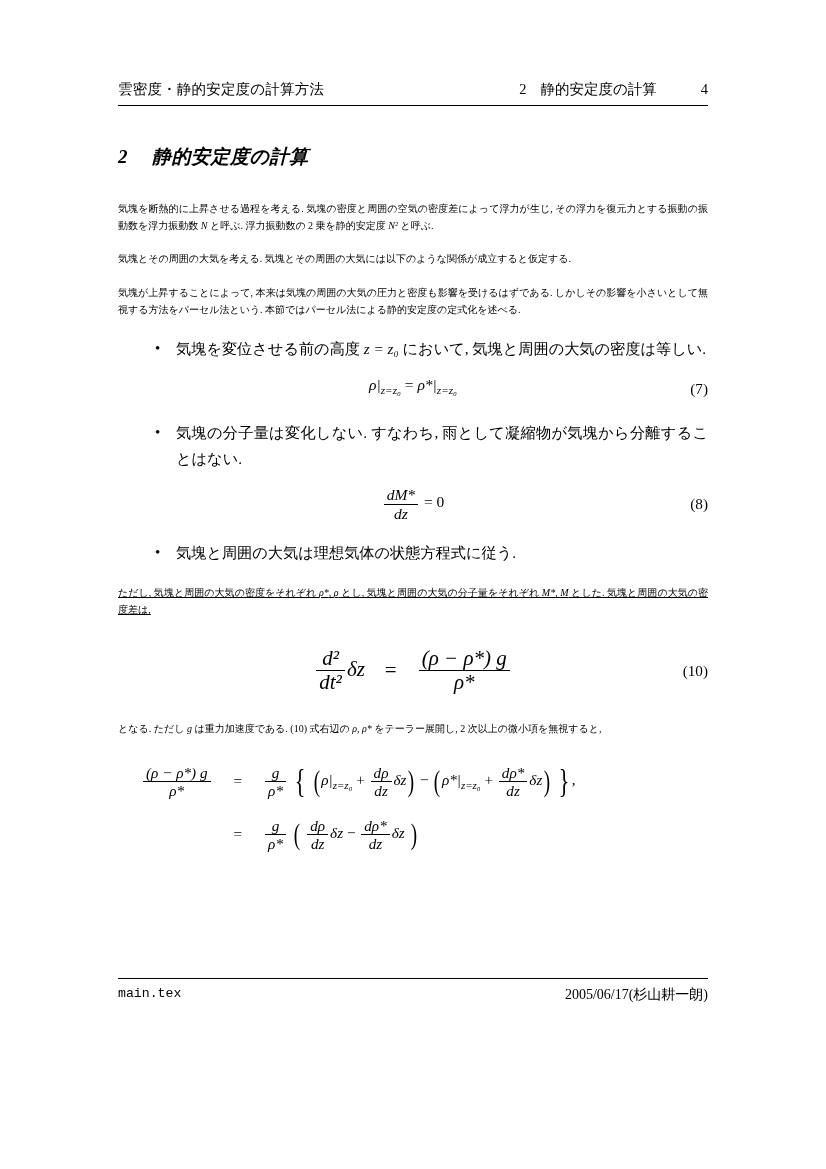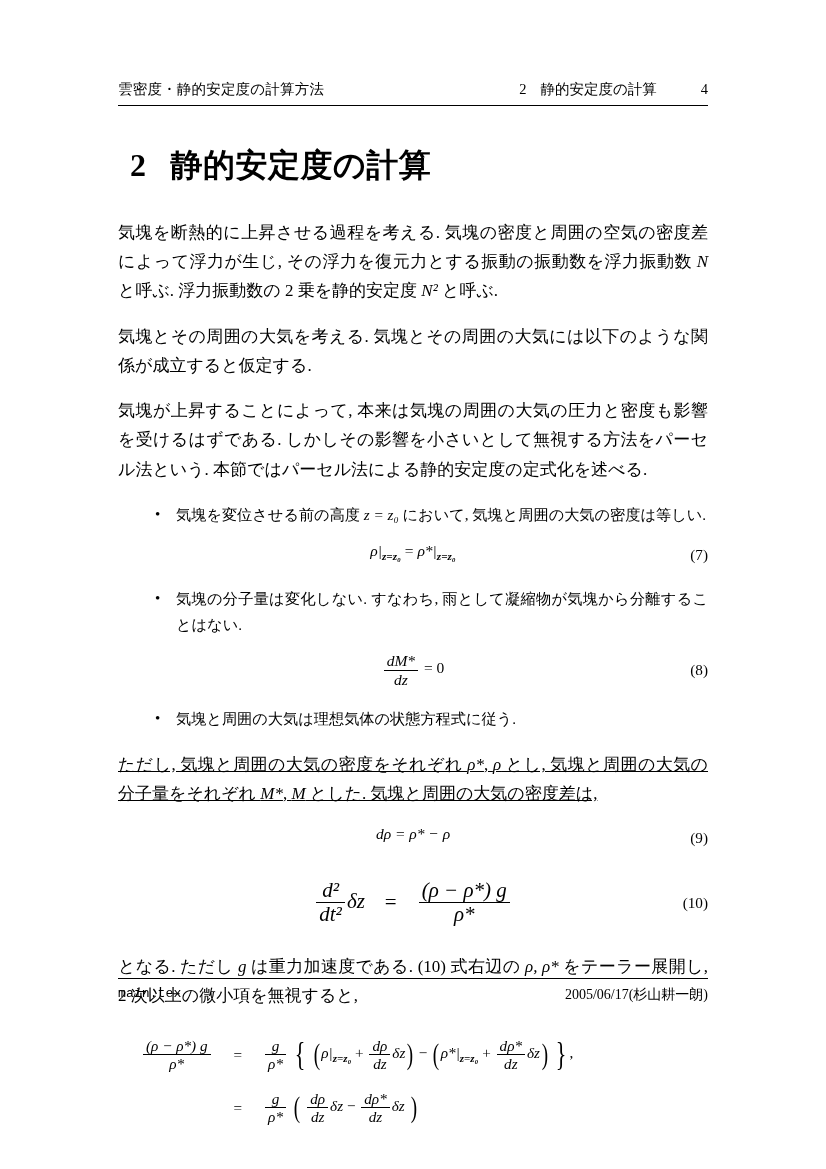--- a/index.html
+++ b/index.html
@@ -44,30 +44,31 @@
   .runhead .right {
     display: flex;
     align-items: baseline;
   }
   .runhead .sec-num { margin-right: 14px; }
   .runhead .sec-title { margin-right: 44px; }
   .runhead .pageno { font-weight: normal; }
 
   
   h1.section {
-    font-size: 32px;
+    font-size: 19px;
     font-weight: bold;
-    margin: 38px 0 30px 12px;
+    margin: 38px 0 30px 0;
     letter-spacing: 0.5px;
+    font-style: italic;
   }
   h1.section .num { margin-right: 24px; }
 
   
   p.body {
-    font-size: 17px;
+    font-size: 10px;
     line-height: 1.72;
     margin: 0 0 16px 0;
     text-align: justify;
     text-justify: inter-character;
   }
   .math { font-style: italic; font-family: "Liberation Serif", serif; }
 
   
   ul.items {
     list-style: none;
@@ -113,21 +114,21 @@
   
   .frac {
     display: inline-block;
     vertical-align: middle;
     text-align: center;
     margin: 0 2px;
     line-height: 1.12;
   }
   .frac .num { display: block; padding: 0 3px; }
   .frac .den { display: block; border-top: 1px solid #000; padding: 0 3px; }
-  .sub { font-size: 0.72em; vertical-align: sub; font-style: italic; font-weight: bold; }
+  .sub { font-size: 0.72em; vertical-align: sub; font-style: italic; }
 
   .bigparen {
     display: inline-block;
     font-size: 1.9em;
     font-style: normal;
     vertical-align: middle;
     line-height: 0.8;
     transform: scaleX(0.66);
   }
   .bigbrace {
@@ -246,24 +247,20 @@
     <ul class="items">
       <li>
         <span>気塊と周囲の大気は理想気体の状態方程式に従う.</span>
       </li>
     </ul>
 
     <p class="body" style="margin-top:18px;text-decoration:underline;">
       <span>ただし, 気塊と周囲の大気の密度をそれぞれ </span><span class="math">ρ*</span><span>, </span><span class="math">ρ</span><span> とし, 気塊と周囲の大気の分子量をそれぞれ </span><span class="math">M*</span><span>, </span><span class="math">M</span><span> とした. 気塊と周囲の大気の密度差は,</span>
     </p>
 
-    <div class="eqrow">
-      <div class="eqbody">dρ = ρ* − ρ</div>
-      <span class="eqtag">(9)</span>
-    </div>
 
 
     <div class="eqrow">
       <table class="aligned">
         <tbody>
             <tr>
           <td class="lhs">
             <span class="frac">
               <span class="num">d²</span>
               <span class="den">dt²</span>

